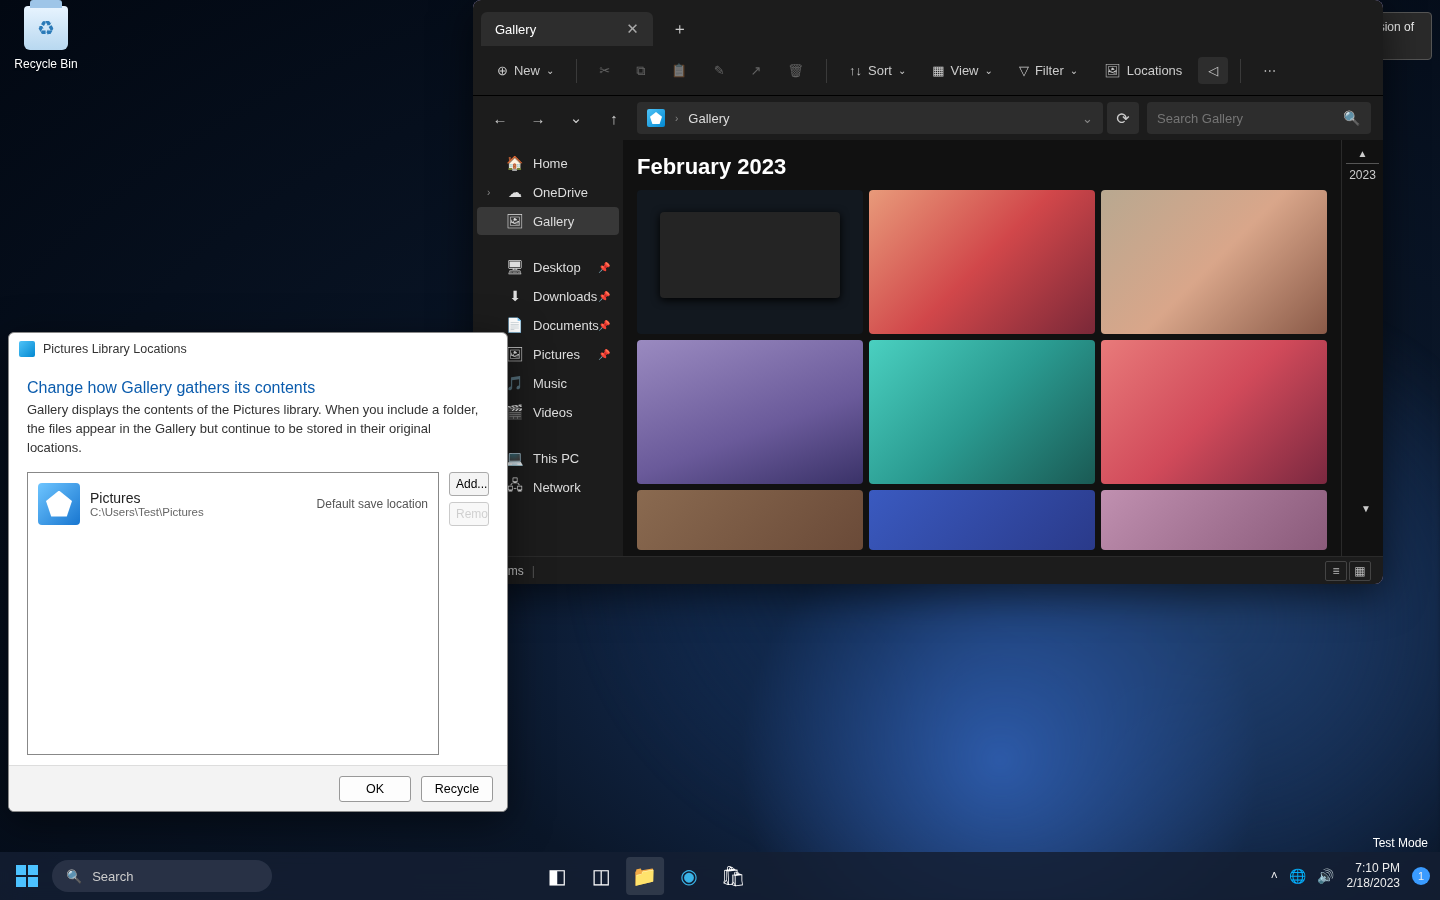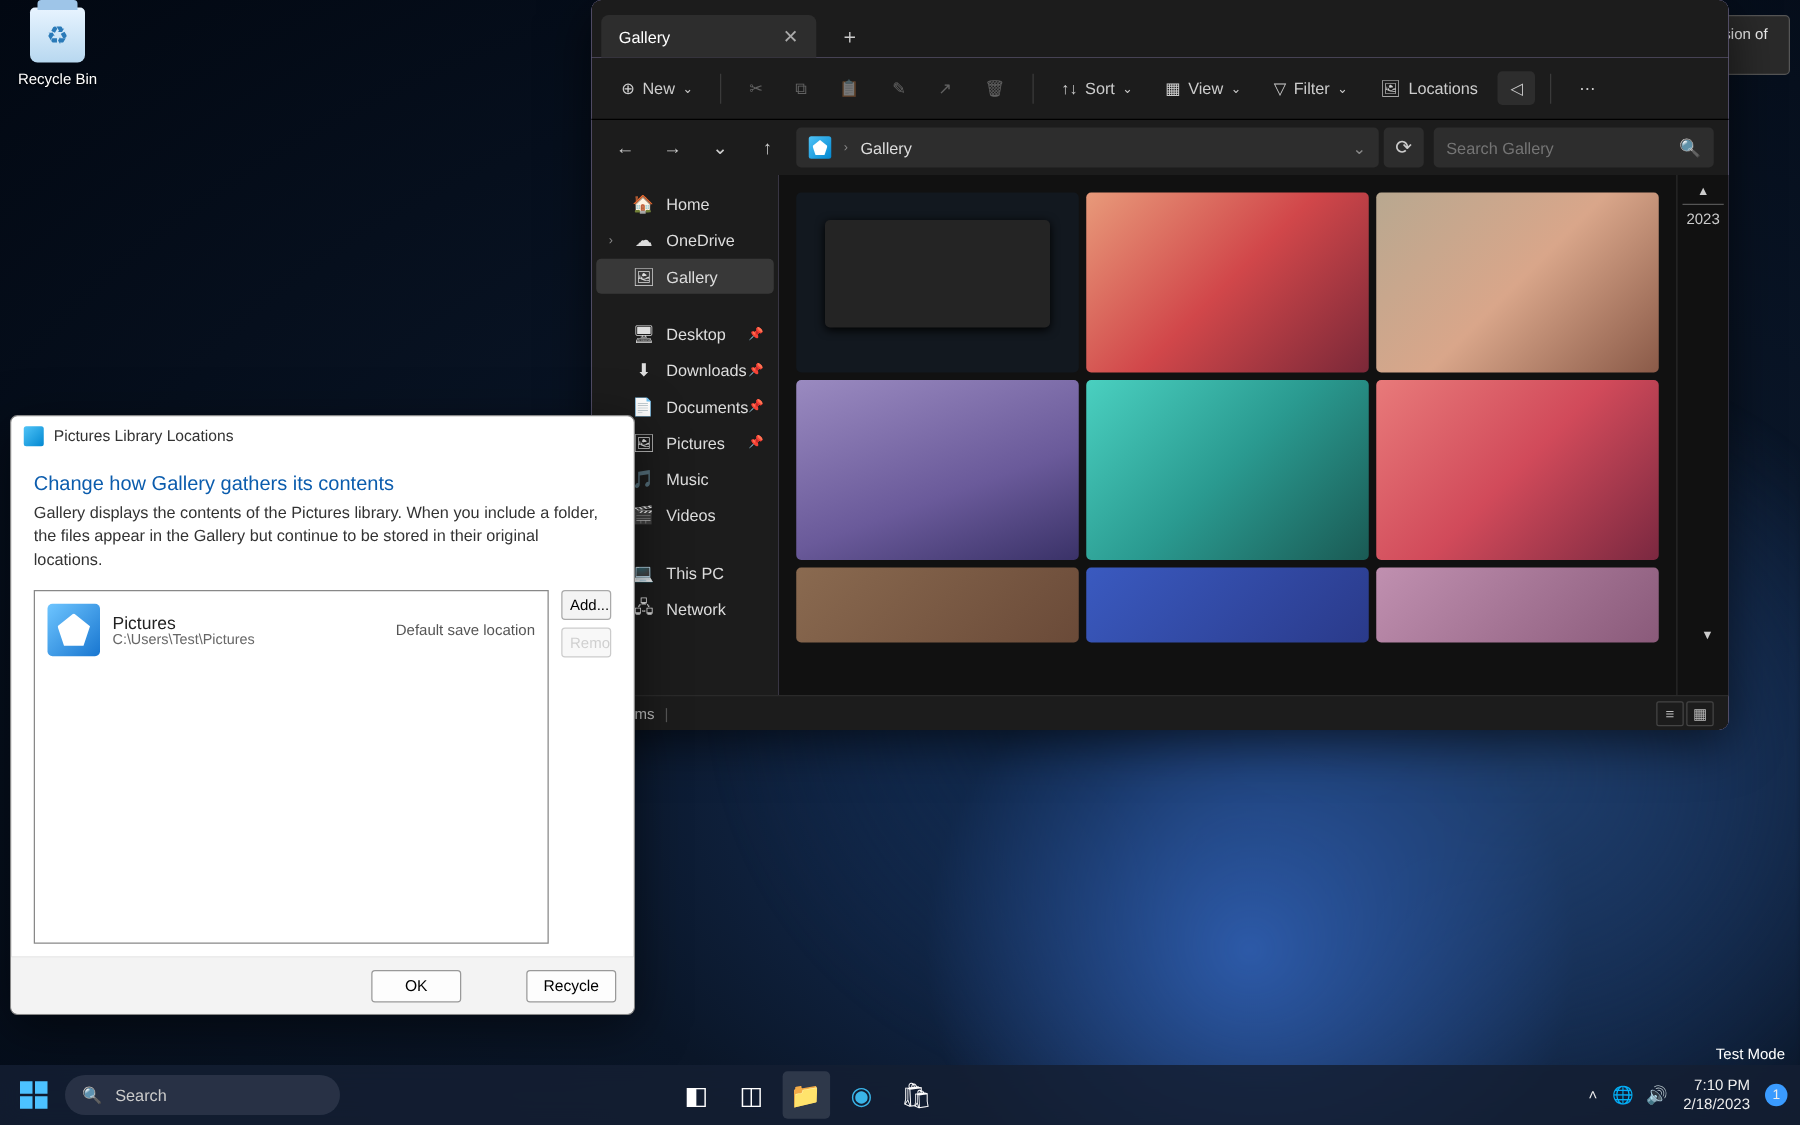--- a/index.html
+++ b/index.html
@@ -87,21 +87,21 @@
   .loc-icon{width:42px;height:42px;background:linear-gradient(135deg,#6ec5ff,#1876d0);border-radius:4px;position:relative;}
   .loc-icon:after{content:"";position:absolute;inset:8px;background:#fff;clip-path:polygon(50% 0,100% 40%,80% 100%,20% 100%,0 40%);}
   .loc-txt{flex:1;}
   .loc-name{font-size:14px;}
   .loc-path{font-size:11.5px;color:#666;}
   .loc-def{font-size:12px;color:#555;}
   .dlg-btncol{display:flex;flex-direction:column;gap:6px;width:40px;}
   .dlg-btncol button{height:24px;background:#f4f4f4;border:1px solid #aaa;border-radius:3px;font-size:12px;cursor:pointer;overflow:hidden;text-align:left;padding-left:6px;}
   .dlg-link{color:#0b5cad;font-size:13px;margin-top:14px;cursor:pointer;}
   .dlg-footer{height:46px;display:flex;align-items:center;justify-content:flex-end;gap:10px;padding:0 14px;border-top:1px solid #ddd;background:#f3f3f3;border-radius:0 0 6px 6px;}
-  .dlg-footer button{min-width:72px;height:26px;background:#fdfdfd;border:1px solid #999;border-radius:3px;font-size:12.5px;cursor:pointer;margin-left:42px;}
+  .dlg-footer button{min-width:72px;height:26px;background:#fdfdfd;border:1px solid #999;border-radius:3px;font-size:12.5px;cursor:pointer;}
   
   .taskbar{position:absolute;left:0;right:0;bottom:0;height:48px;background:rgba(20,30,50,.85);backdrop-filter:blur(10px);display:flex;align-items:center;padding:0 10px;gap:8px;}
   .start{width:34px;height:34px;display:flex;align-items:center;justify-content:center;cursor:pointer;border-radius:4px;}
   .start-grid{width:22px;height:22px;display:grid;grid-template:1fr 1fr/1fr 1fr;gap:2px;}
   .start-grid span:nth-child(1){background:#4cc2ff;}
   .start-grid span:nth-child(2){background:#4cc2ff;}
   .start-grid span:nth-child(3){background:#4cc2ff;}
   .start-grid span:nth-child(4){background:#4cc2ff;}
   .tb-search{width:220px;height:32px;background:rgba(50,60,80,.7);border-radius:16px;display:flex;align-items:center;gap:10px;padding:0 14px;color:#ccc;font-size:13px;}
   .tb-center{position:absolute;left:50%;transform:translateX(-85%);display:flex;gap:6px;}
@@ -262,20 +262,21 @@
         </div>
       <div class="side-item">
           <span class="exp">›</span>
           <span class="ico">🖧</span>
           <span>Network</span>
         </div>
     </div>
 
     <div class="gallery">
       <div class="gal-main">
+        <div class="gal-title">February 2023</div>
         <div class="gal-grid">
           <div class="thumb t-shot"></div>
           <div class="thumb t-a"></div>
           <div class="thumb t-b"></div>
           <div class="thumb row2 t-c"></div>
           <div class="thumb row2 t-d"></div>
           <div class="thumb row2 t-e"></div>
           <div class="thumb row3 t-f"></div>
           <div class="thumb row3 t-g"></div>
           <div class="thumb row3 t-h"></div>

